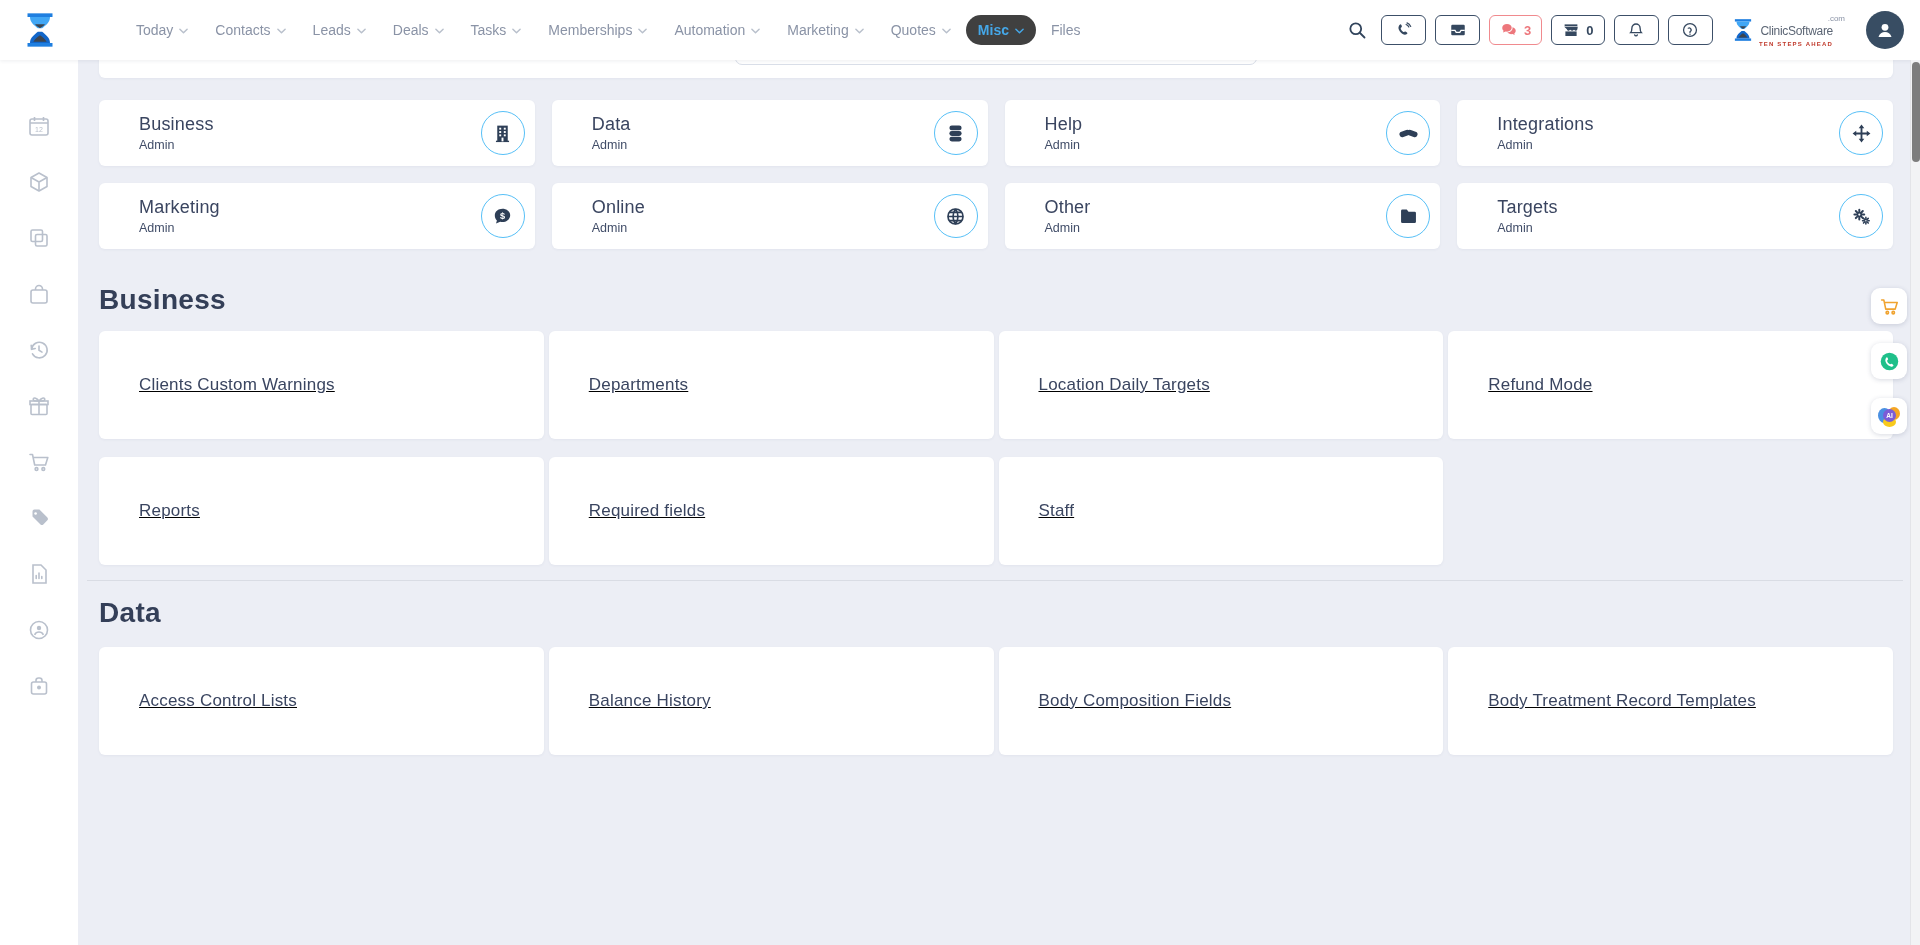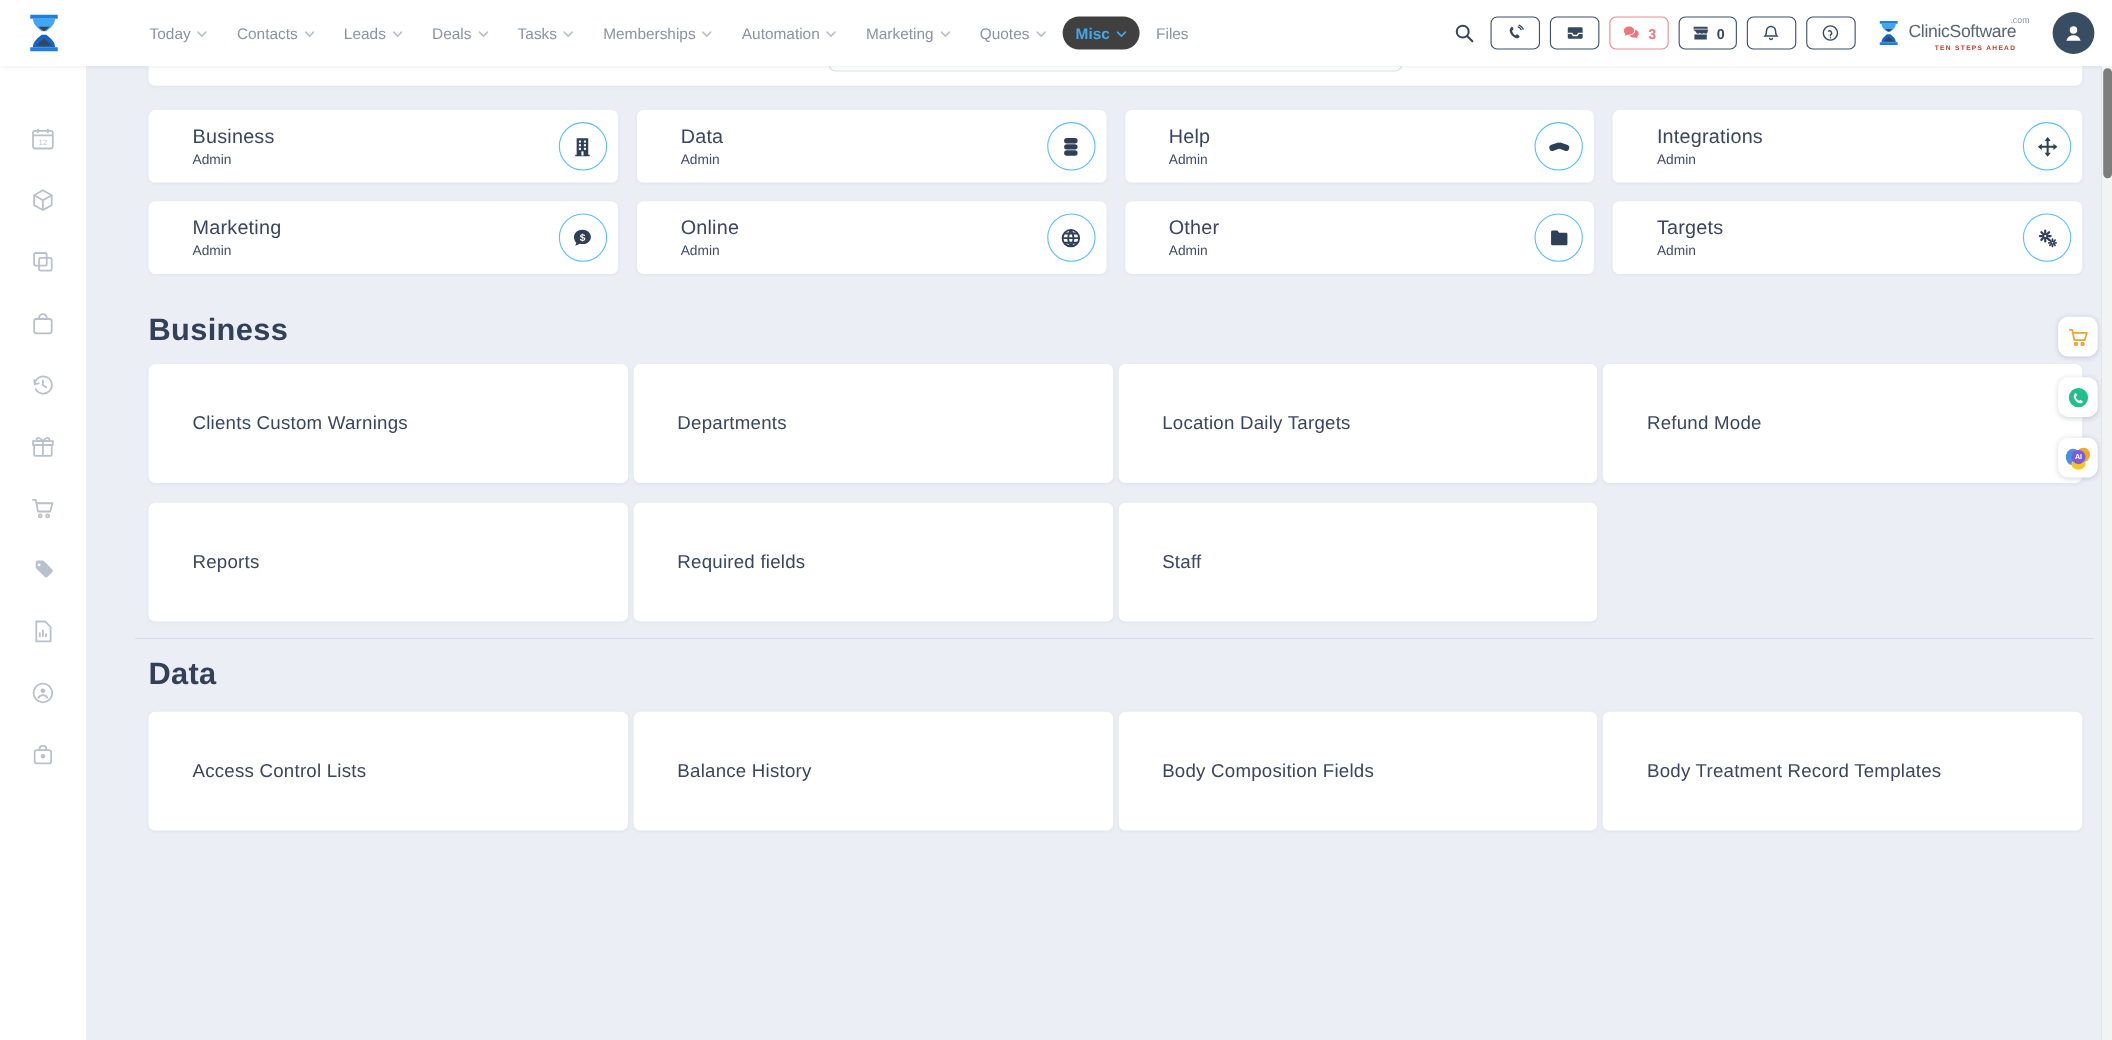--- a/index.html
+++ b/index.html
@@ -23,36 +23,36 @@
   .tb-searchicon { color:#31445c; width:20px; height:20px; margin-right:5px; cursor:pointer; }
   .tb-btn { height:30px; min-width:45px; padding:0 10px; background:#fff;
             border:1.7px solid #3c4f68; border-radius:6px; display:flex; align-items:center;
             justify-content:center; gap:6px; color:#35485f; cursor:pointer; }
   .tb-btn svg { width:18px; height:18px; }
   .tb-btn .cnt { font-size:13px; font-weight:bold; }
   .tb-btn.alert { border-color:#f08a8e; color:#ed777c; }
   .brandmark { display:flex; align-items:center; gap:5px; margin:0 10px 0 8px; position:relative; cursor:pointer; }
   .brandmark svg { width:26px; height:30px; }
   .bm-text { position:relative; padding-right:14px; }
-  .bm-name { font-size:16px; color:#5b6574; letter-spacing:-.3px; }
+  .bm-name { font-size:12px; color:#5b6574; letter-spacing:-.3px; }
   .bm-sup { position:absolute; top:-7px; right:2px; font-size:8px; color:#8a93a6; }
   .bm-tag { position:absolute; right:14px; bottom:-8px; font-size:6px; letter-spacing:1.2px;
             color:#c0392b; font-weight:bold; white-space:nowrap; }
   .avatar { width:38px; height:38px; border-radius:50%; background:#384d63; display:flex;
             align-items:center; justify-content:center; cursor:pointer; }
   .avatar svg { width:24px; height:24px; }
 
   
   .sidebar { position:fixed; top:60px; left:0; bottom:0; width:78px; background:#fff; z-index:20;
              display:flex; flex-direction:column; align-items:center; padding-top:54px; gap:32px; }
   .side-ic { width:24px; height:24px; color:#b9c0cc; cursor:pointer; }
   .side-ic svg { width:24px; height:24px; }
 
   
-  .content { margin-left:100px; padding:15px 27px 0 35px; }
+  .content { margin-left:64px; padding:15px 27px 0 35px; }
 
   .searchcard { background:#fff; border-radius:6px; height:63px; display:flex; align-items:center;
                 justify-content:center; box-shadow:0 1px 3px rgba(40,50,90,.05); }
   .searchbox { width:522px; height:37px; border:1px solid #d9dee8; border-radius:7px;
                display:flex; align-items:center; padding:0 12px; gap:9px; position:relative; background:#fff; }
   .searchbox > svg { width:15px; height:15px; color:#8792a6; flex:none; }
   .searchbox input { border:none; outline:none; flex:1; font-size:13.5px; color:#333;
                      font-family:inherit; background:transparent; }
   .searchbox input::placeholder { color:#97a0b2; }
   .ibeam { position:absolute; left:55px; top:9px; }
@@ -64,21 +64,21 @@
   .cat-sub { font-size:12.5px; color:#414d68; margin-top:3px; font-weight:500; }
   .cat-circle { margin-left:auto; width:44px; height:44px; border-radius:50%;
                 border:1.6px solid #57c0f7; display:flex; align-items:center; justify-content:center;
                 color:#2e3f57; background:#fff; }
   .cat-circle svg { width:21px; height:21px; }
 
   .section-title { font-size:28px; font-weight:bold; color:#343f58; letter-spacing:.3px;
                    margin:35px 0 15px 0; }
   .section-title.after-divider { margin-top:16px; margin-bottom:18px; }
   .divider { border-top:1px solid #d9dce4; margin:15px -10px 0 -12px; }
-  .itemgrid { display:grid; grid-template-columns:repeat(4,1fr); gap:18px 5px; }
+  .itemgrid { display:grid; grid-template-columns:repeat(4,1fr); gap:18px 5px;text-decoration:underline; }
   .item-card { height:108px; background:#fff; border-radius:6px; display:flex; align-items:center;
                padding:0 14px 0 40px; box-shadow:0 1px 3px rgba(40,50,90,.05); cursor:pointer;
                font-size:17px; font-weight:500; color:#3a4560; letter-spacing:.2px; }
 
   
   .floaters { position:fixed; right:13px; top:288px; display:flex; flex-direction:column; gap:19px; z-index:40; }
   .floater { width:36px; height:36px; background:#fff; border-radius:9px; display:flex;
              align-items:center; justify-content:center; box-shadow:0 1px 5px rgba(40,50,90,.18); cursor:pointer; }
   .floater svg { width:21px; height:21px; }
   .ai-wrap { position:relative; width:22px; height:22px; }

